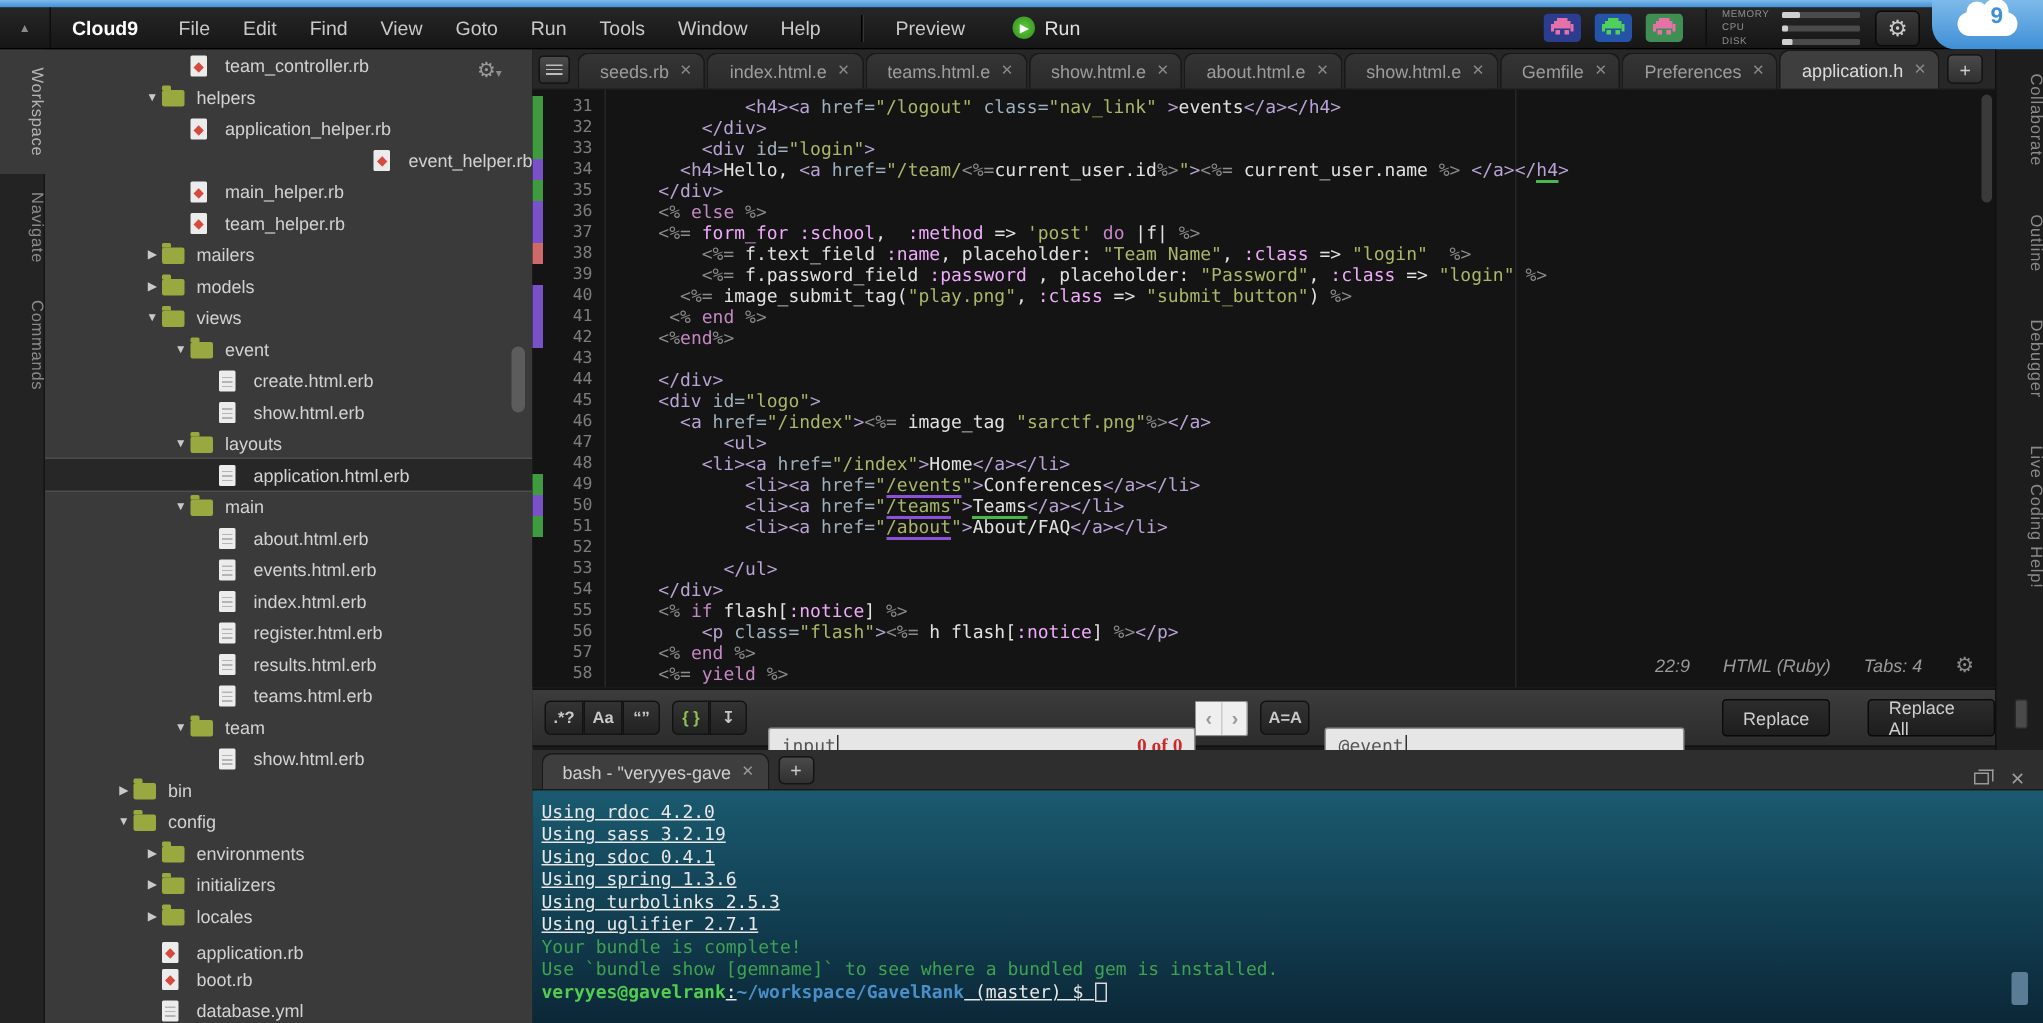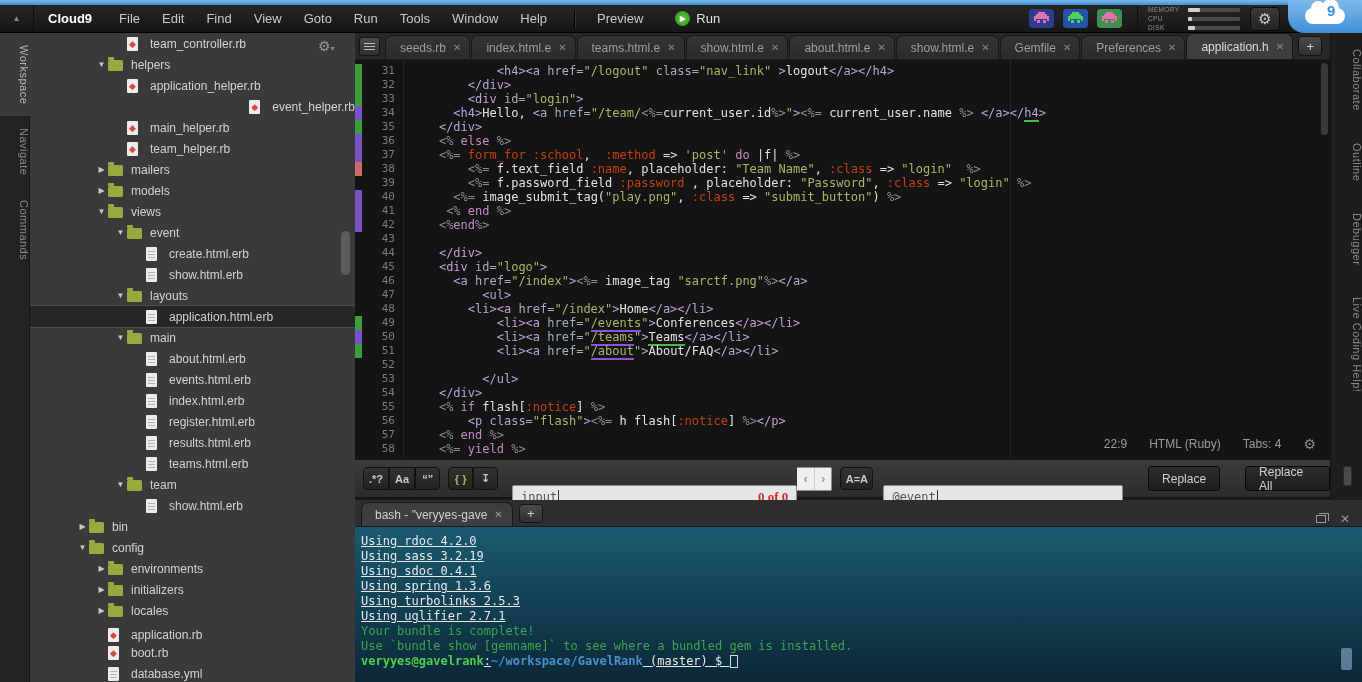--- a/index.html
+++ b/index.html
@@ -97,25 +97,25 @@
   #code-area { position:absolute; left:0; top:27px; width:975px; height:398px; background:#141414; }
   #gutter-line { position:absolute; left:48px; top:0; bottom:0; width:1px; background:#262626; }
   #print-margin { position:absolute; left:655px; top:0; bottom:0; width:1px; background:rgba(255,255,255,.08); }
   #code-lines { position:absolute; left:0; top:4px; }
   .cl { display:flex; height:14px; line-height:14px; position:relative; }
   .mk { width:7px; flex:0 0 7px; }
   .mk.g { background:#3f9b3f; } .mk.p { background:#7a52c7; } .mk.r { background:#cf6a6a; }
   .ln { flex:0 0 33px; text-align:right; padding-right:0; color:#7c7c7c; font:11px/14px "DejaVu Sans Mono",monospace; }
   .ct { padding-left:15px; font:12px/14px "DejaVu Sans Mono",monospace; white-space:pre; }
   .pl { color:#e2e2e2; } .tag { color:#b9a3d6; } .attr { color:#9fb0bd; }
-  .str { color:#a9b767; } .erb { color:#8c8c8c; } .kw { color:#c588c5; } .blue { color:#c2410c; }
+  .str { color:#a9b767; } .erb { color:#8c8c8c; } .kw { color:#c588c5; } .blue { color:#f0abfc; }
   .ug { border-bottom:2px solid #49b849; } .up { border-bottom:2px solid #8b52d6; }
   #ed-scroll { position:absolute; right:2px; top:3px; width:7px; height:72px; background:#3a3a3a; border-radius:4px; }
   #statusbar { position:absolute; right:14px; bottom:6px; display:flex; align-items:center; gap:22px;
-               color:#9a9a9a; font-size:12px; }
+               color:#9a9a9a; font-size:12px;font-style:italic; }
   #status-gear { color:#8a8a8a; font-size:14px; }
 
   
   #searchbar { left:355px; top:459px; width:975px; height:39px;
                background:linear-gradient(#3c3c3c,#2c2c2c); border-top:1px solid #111;
                border-bottom:1px solid #111; display:flex; align-items:center; }
   .sgroup { display:flex; margin-left:8px; }
   .sbtn { height:23px; min-width:25px; padding:0 5px; background:linear-gradient(#333,#222);
           border:1px solid #121212; color:#c9c9c9; font-size:11px; font-weight:bold;
           display:flex; align-items:center; justify-content:center; }
@@ -531,21 +531,21 @@
       </span>
     <div id="tab-plus">+</div>
   </div>
   <div id="code-area">
     <div id="gutter-line"></div>
     <div id="print-margin"></div>
     <div id="code-lines">
         <div class="cl">
           <span class="mk g"></span>
           <span class="ln">31</span>
-          <span class="ct"><span class="pl">            </span><span class="tag">&lt;h4&gt;&lt;a </span><span class="attr">href=</span><span class="str">"/logout"</span><span class="pl"> </span><span class="attr">class=</span><span class="str">"nav_link"</span><span class="tag"> &gt;</span><span class="pl">logout</span><span class="tag">&lt;/a&gt;&lt;/h4&gt;</span></span>
+          <span class="ct"><span class="pl">            </span><span class="tag">&lt;h4&gt;&lt;a </span><span class="attr">href=</span><span class="str">"/logout"</span><span class="pl"> </span><span class="attr">class=</span><span class="str">"nav_link"</span><span class="tag"> &gt;</span><span class="pl">events</span><span class="tag">&lt;/a&gt;&lt;/h4&gt;</span></span>
         </div>
         <div class="cl">
           <span class="mk g"></span>
           <span class="ln">32</span>
           <span class="ct"><span class="pl">        </span><span class="tag">&lt;/div&gt;</span></span>
         </div>
         <div class="cl">
           <span class="mk g"></span>
           <span class="ln">33</span>
           <span class="ct"><span class="pl">        </span><span class="tag">&lt;div </span><span class="attr">id=</span><span class="str">"login"</span><span class="tag">&gt;</span></span>

